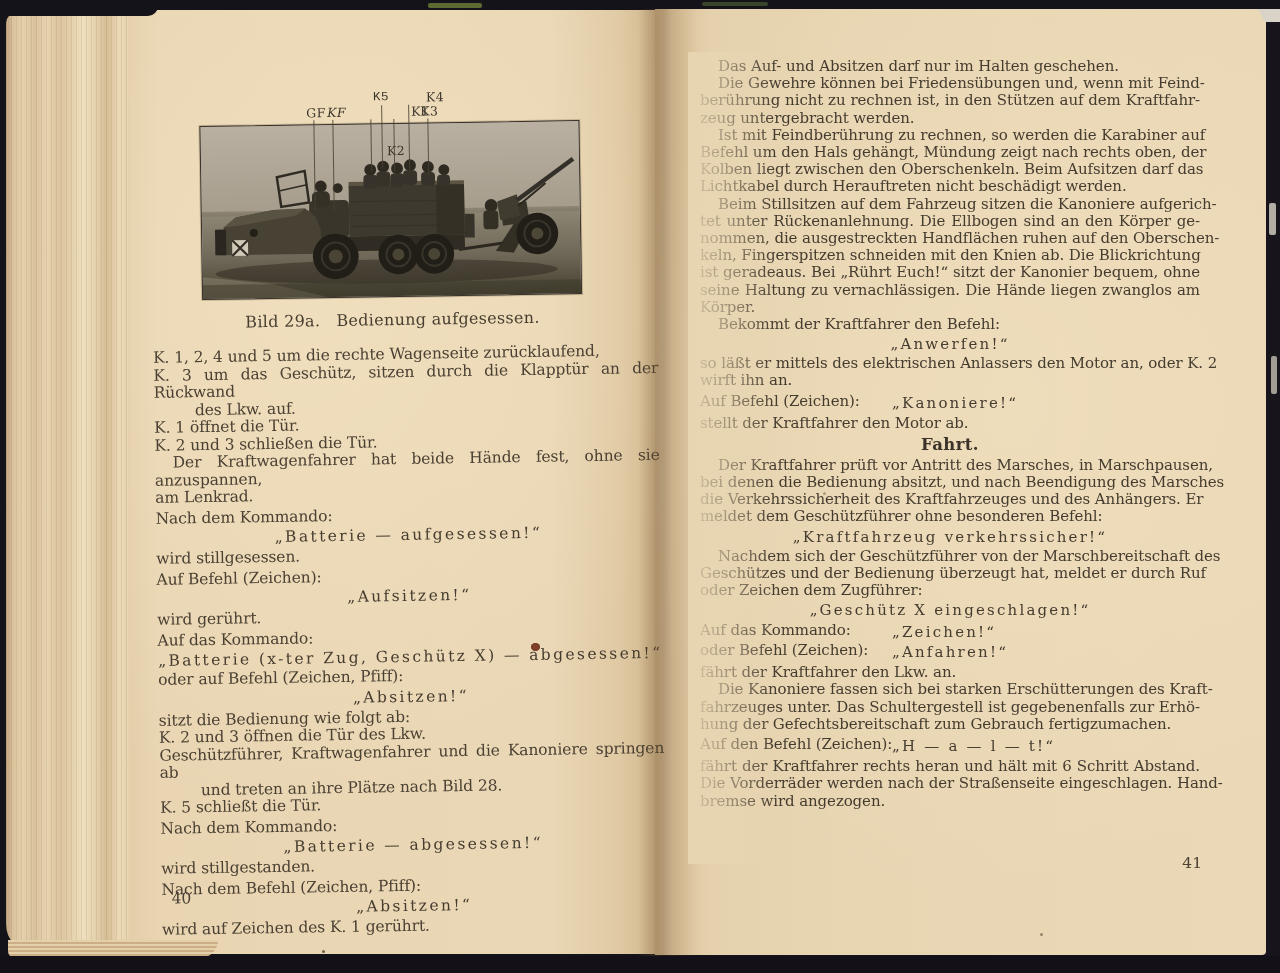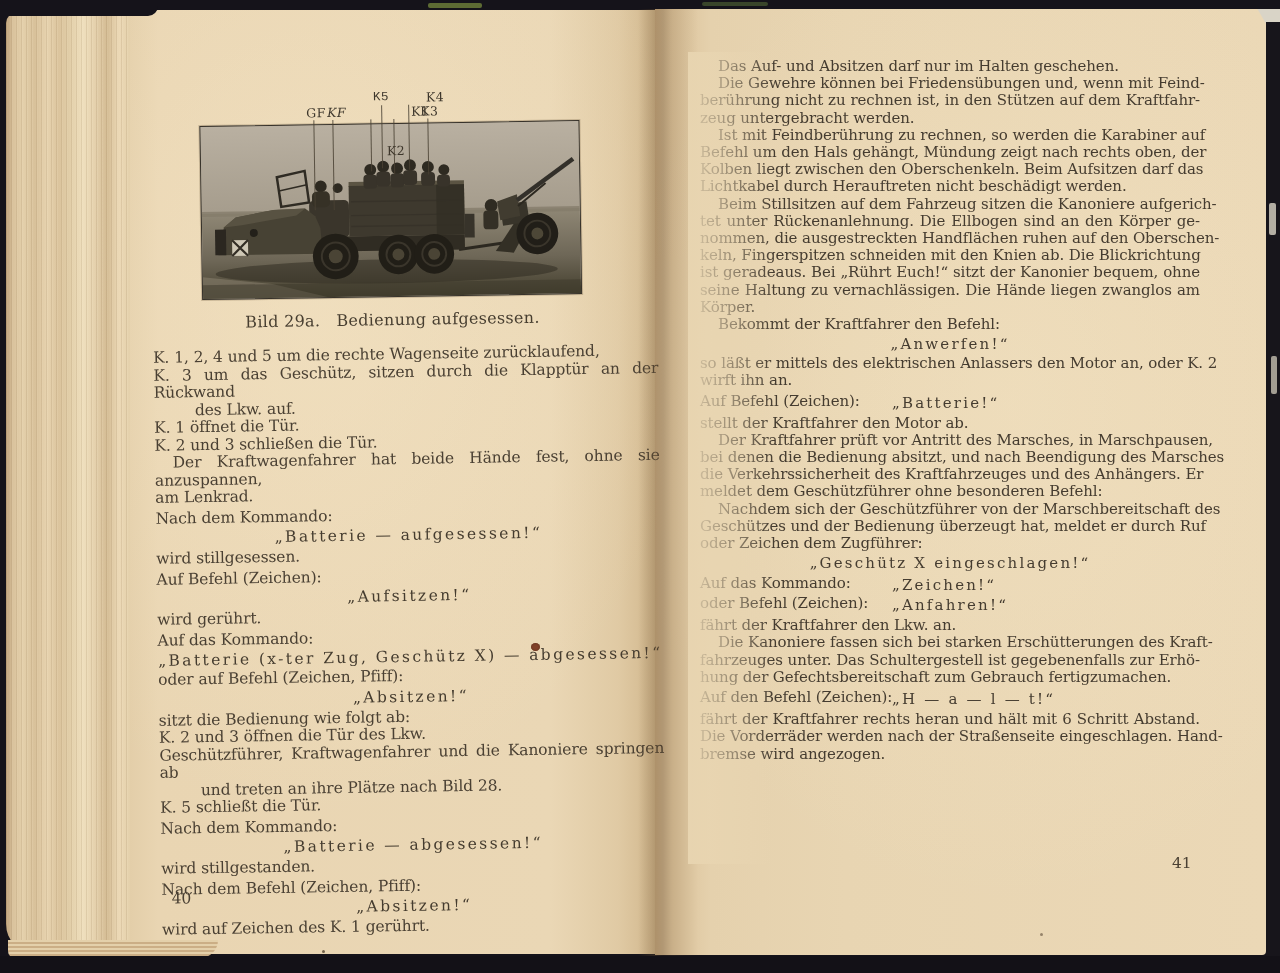--- a/index.html
+++ b/index.html
@@ -75,21 +75,21 @@
   .right-lines .lc-cmd{position:absolute;left:192px;top:2px;letter-spacing:2.2px;}
   .right-lines .heading{line-height:21px;margin:2px 0;text-align:center;font-weight:bold;
     font-size:16.5px;letter-spacing:.4px;color:#3b332a;}
   .right-lines .gap{margin-top:5px;}
 
   .fade-overlay{position:absolute;left:688px;top:52px;width:86px;height:812px;z-index:3;pointer-events:none;
     background:linear-gradient(90deg, rgba(233,214,178,.92) 0, rgba(233,214,178,.55) 40px, rgba(233,214,178,0) 86px);}
 
   .page-num{position:absolute;font-size:15.5px;color:#4a4033;}
   .page-num-left{left:27px;top:876px;}
-  .page-num-right{left:1172px;top:854px;width:30px;z-index:2;}
+  .page-num-right{left:1172px;top:854px;width:30px;text-align:right;z-index:2;}
 
   
   .stain{position:absolute;left:531px;top:643px;width:9px;height:8px;border-radius:50%;
     background:#79351c;box-shadow:inset 0 0 2px #471c0d;opacity:.92;z-index:4;}
   .speck{position:absolute;border-radius:50%;background:#72614a;z-index:4;}
   .speck.s1{left:322px;top:950px;width:3px;height:3px;}
   .speck.s2{left:1040px;top:933px;width:3px;height:3px;opacity:.7;}
   .speck.s3{left:823px;top:492px;width:3px;height:3px;opacity:.5;}
 </style>
 </head>
@@ -266,26 +266,28 @@
         <div class="line body j">tet unter Rückenanlehnung. Die Ellbogen sind an den Körper ge-</div>
         <div class="line body j">nommen, die ausgestreckten Handflächen ruhen auf den Oberschen-</div>
         <div class="line body j">keln, Fingerspitzen schneiden mit den Knien ab. Die Blickrichtung</div>
         <div class="line body j">ist geradeaus. Bei „Rührt Euch!“ sitzt der Kanonier bequem, ohne</div>
         <div class="line body j">seine Haltung zu vernachlässigen. Die Hände liegen zwanglos am</div>
         <div class="line body">Körper.</div>
         <div class="line para">Bekommt der Kraftfahrer den Befehl:</div>
         <div class="line command">„Anwerfen!“</div>
         <div class="line body j">so läßt er mittels des elektrischen Anlassers den Motor an, oder K. 2</div>
         <div class="line body">wirft ihn an.</div>
-        <div class="line labelcmd"><span class="lc-label">Auf Befehl (Zeichen):</span><span class="lc-cmd">„Batterie!“</span></div>
+        <div class="line labelcmd"><span class="lc-label">Auf Befehl (Zeichen):</span><span class="lc-cmd">„Kanoniere!“</span></div>
         <div class="line body gap">stellt der Kraftfahrer den Motor ab.</div>
+        <div class="line heading">Fahrt.</div>
         <div class="line para j">Der Kraftfahrer prüft vor Antritt des Marsches, in Marschpausen,</div>
         <div class="line body j">bei denen die Bedienung absitzt, und nach Beendigung des Marsches</div>
         <div class="line body j">die Verkehrssicherheit des Kraftfahrzeuges und des Anhängers. Er</div>
         <div class="line body">meldet dem Geschützführer ohne besonderen Befehl:</div>
+        <div class="line command">„Kraftfahrzeug verkehrssicher!“</div>
         <div class="line para j">Nachdem sich der Geschützführer von der Marschbereitschaft des</div>
         <div class="line body j">Geschützes und der Bedienung überzeugt hat, meldet er durch Ruf</div>
         <div class="line body">oder Zeichen dem Zugführer:</div>
         <div class="line command">„Geschütz X eingeschlagen!“</div>
         <div class="line labelcmd"><span class="lc-label">Auf das Kommando:</span><span class="lc-cmd">„Zeichen!“</span></div>
         <div class="line labelcmd"><span class="lc-label">oder Befehl (Zeichen):</span><span class="lc-cmd">„Anfahren!“</span></div>
         <div class="line body gap">fährt der Kraftfahrer den Lkw. an.</div>
         <div class="line para j">Die Kanoniere fassen sich bei starken Erschütterungen des Kraft-</div>
         <div class="line body j">fahrzeuges unter. Das Schultergestell ist gegebenenfalls zur Erhö-</div>
         <div class="line body">hung der Gefechtsbereitschaft zum Gebrauch fertigzumachen.</div>

